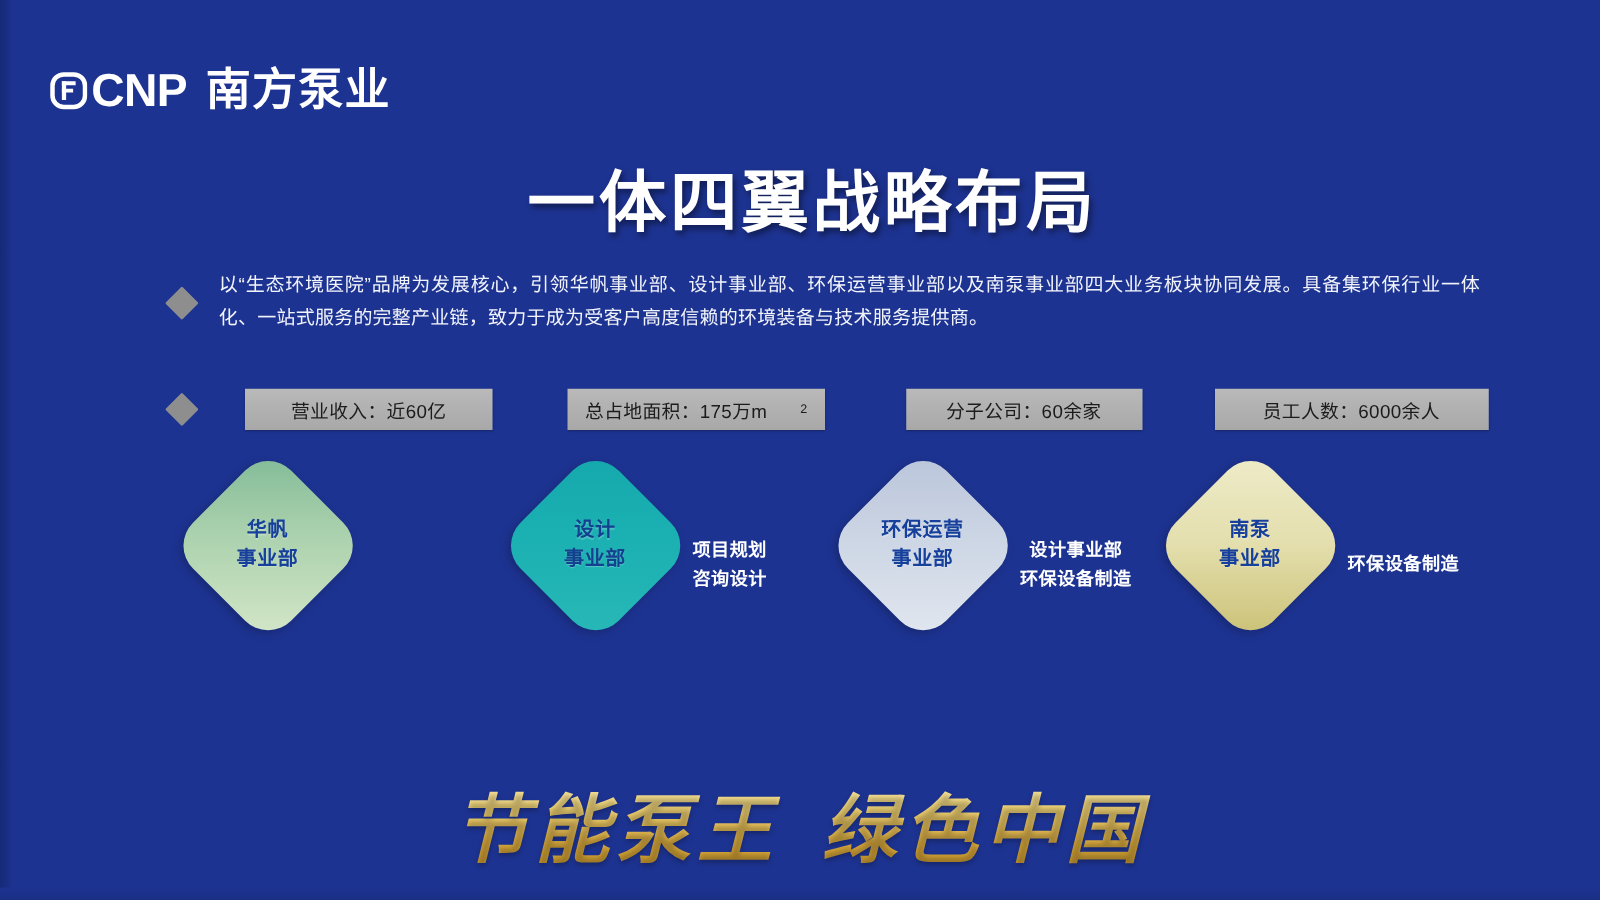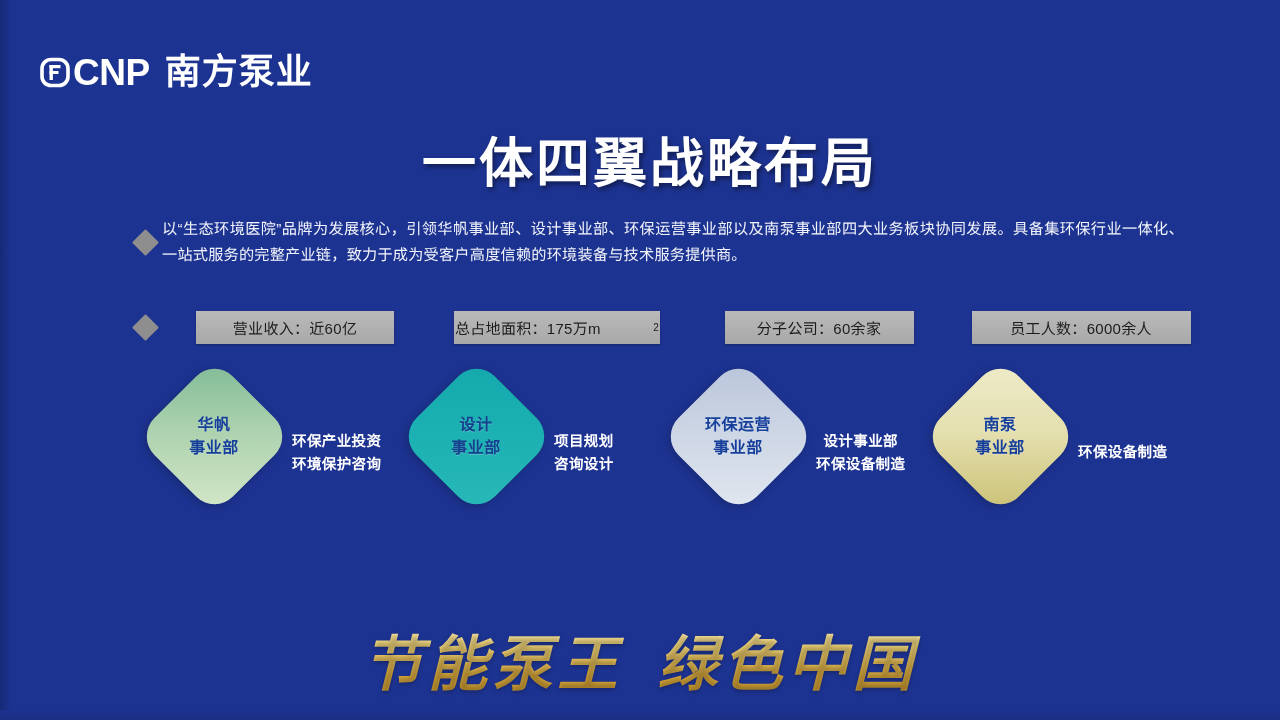--- a/index.html
+++ b/index.html
@@ -83,21 +83,21 @@
     padding-left: 20px;
   }
 
   
   .intro-row {
     position: absolute;
     left: 136px; top: 216px;
     width: 1048px;
     display: flex;
     align-items: center;
-    gap: 7px;
+    gap: 20px;
   }
   .bullet-diamond {
     flex: 0 0 auto;
     width: 19px; height: 19px;
     background: #8e8e8e;
     transform: rotate(45deg);
     border-radius: 1px;
   }
   .intro-text {
     flex: 1 1 auto;
@@ -122,21 +122,21 @@
     display: flex;
   }
   .stat-badge {
     height: 33px;
     background: linear-gradient(to bottom, #b9b9b9 0%, #b0b0b0 55%, #a8a8a8 100%);
     color: #1c1c1c;
     font-size: 15px;
     display: flex;
     align-items: center;
     justify-content: center;
-    padding: 0 1px;
+    padding: 0 14px;
     letter-spacing: 0.3px;
     box-shadow: 0 1px 2px rgba(0,0,0,0.28);
   }
   .stat-cell {
     flex: 0 0 262px;
     display: flex;
     justify-content: center;
   }
   .stat-cell:nth-child(1) .stat-badge { width: 198px; }
   .stat-cell:nth-child(2) .stat-badge { width: 206px; justify-content: space-between; }
@@ -279,24 +279,20 @@
   <div class="pillars">
 
     <div class="pillar pillar-1">
       <div class="gem-wrap">
         <div class="gem gem-1"></div>
         <div class="gem-label">
           <div>华帆</div>
           <div>事业部</div>
         </div>
       </div>
-      <div class="pillar-caption">
-        <div>环保产业投资</div>
-        <div>环境保护咨询</div>
-      </div>
     </div>
 
     <div class="pillar pillar-2">
       <div class="gem-wrap">
         <div class="gem gem-2"></div>
         <div class="gem-label">
           <div>设计</div>
           <div>事业部</div>
         </div>
       </div>

